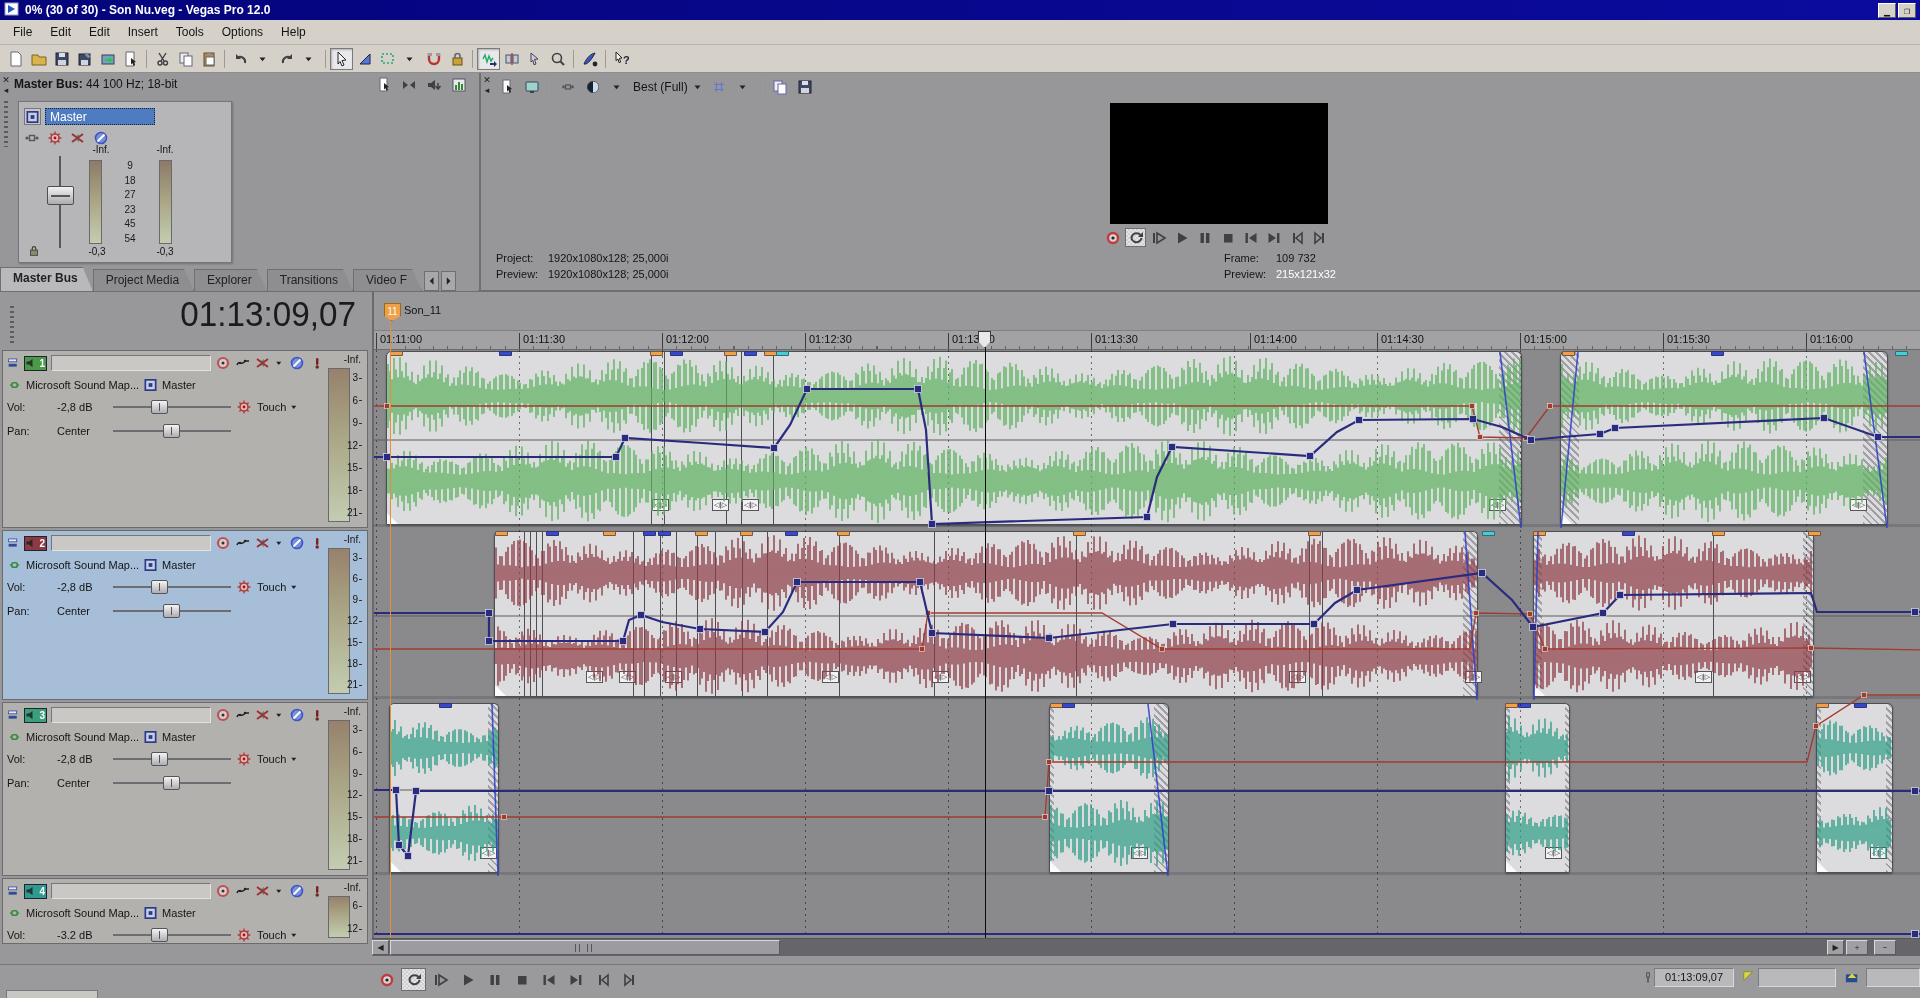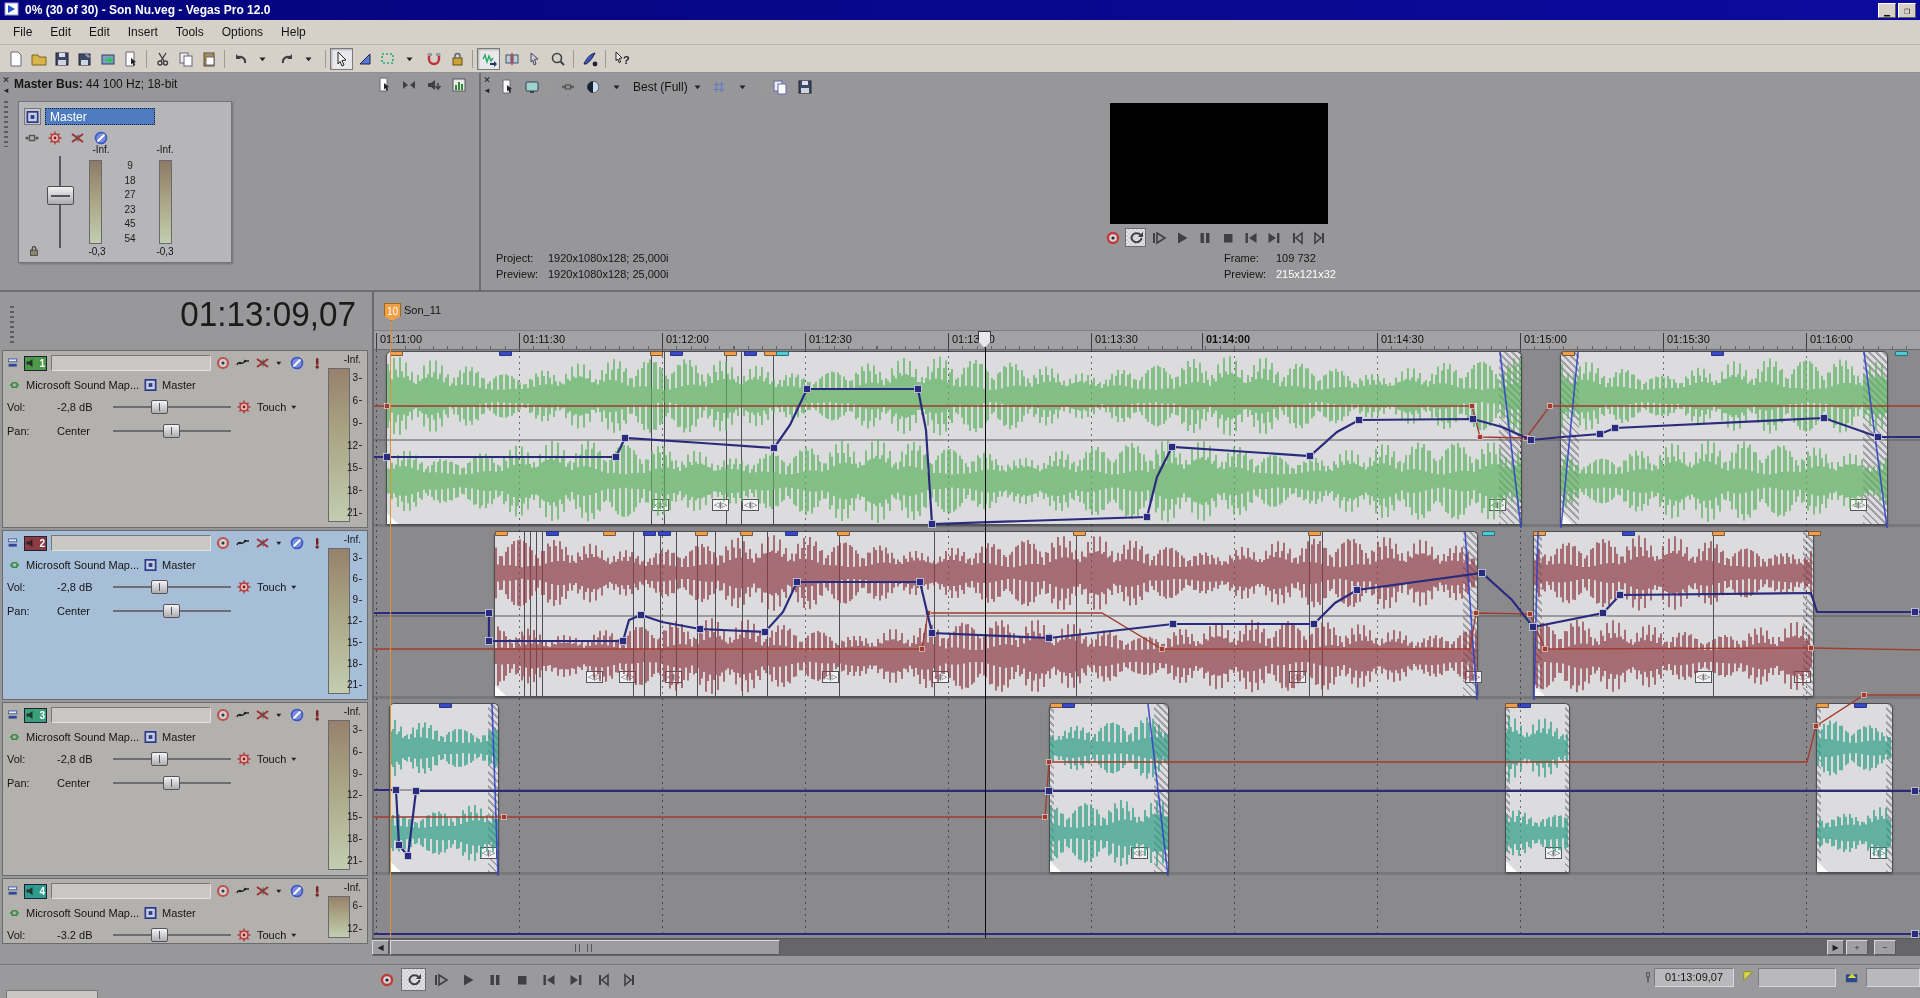--- a/index.html
+++ b/index.html
@@ -366,20 +366,37 @@
           <span>45</span>
           <span>54</span>
         </div>
       <div class="mval" style="left:58px">-0,3</div>
       <div class="mval" style="left:126px">-0,3</div>
       <div style="position:absolute;left:8px;top:142px"><svg width="14" height="14" viewBox="0 0 16 16">
             <rect x="4" y="7" width="8" height="6" fill="#8a8a6a" stroke="#444"></rect>
             <path d="M6 7 v-2 a2 2 0 0 1 4 0 v2" fill="none" stroke="#444" stroke-width="1.5"></path>
           </svg></div>
     </div>
+    <div id="docktabs">
+        <div class="dtab active">Master Bus</div>
+        <div class="dtab">Project Media</div>
+        <div class="dtab">Explorer</div>
+        <div class="dtab">Transitions</div>
+        <div class="dtab">Video F</div>
+        <div class="tabscroll">
+          <svg width="12" height="14" viewBox="0 0 16 16">
+            <path d="M10 3 L5 8 L10 13Z" fill="#222"></path>
+          </svg>
+        </div>
+        <div class="tabscroll">
+          <svg width="12" height="14" viewBox="0 0 16 16">
+            <path d="M5 3 L10 8 L5 13Z" fill="#222"></path>
+          </svg>
+        </div>
+      </div>
   </div>
 
   <div id="pvpanel">
     <div class="edgecol">
       <span>✕</span>
       <span>◂</span>
     </div>
     <div id="pvtoolbar">
         <div class="tbtn">
           <svg width="16" height="16" viewBox="0 0 16 16">
@@ -935,31 +952,31 @@
           <div class="bar"></div>
           <div class="sc">
             <span>6</span>
             <span>12</span>
           </div>
         </div>
       </div>
     </div>
   <div id="tl">
     <div id="markerbar">
-      <div id="mtag">10</div>
+      <div id="mtag">11</div>
       <div id="mlabel">Son_11</div>
     </div>
     <div id="ruler">
         <span class="rlab" style="left: 2px;">01:11:00</span>
         <span class="rlab" style="left: 145px;">01:11:30</span>
         <span class="rlab" style="left: 288px;">01:12:00</span>
         <span class="rlab" style="left: 431px;">01:12:30</span>
         <span class="rlab" style="left: 574px;">01:13:00</span>
         <span class="rlab" style="left: 717px;">01:13:30</span>
-        <span class="rlab" style="left: 828px; font-weight: bold;">01:14:00</span>
+        <span class="rlab" style="left: 876px;">01:14:00</span>
         <span class="rlab" style="left: 1003px;">01:14:30</span>
         <span class="rlab" style="left: 1146px;">01:15:00</span>
         <span class="rlab" style="left: 1289px;">01:15:30</span>
         <span class="rlab" style="left: 1432px;">01:16:00</span>
       </div>
     <div id="tlcontent">
         <div class="trow" style="top: 0px; height: 177px;"></div>
         <div class="evt" style="left: 12px; top: 1px; width: 1136px; height: 174px;">
           <div class="esplit" style="left: 264px;"></div>
           <div class="esplit" style="left: 277px;"></div>

